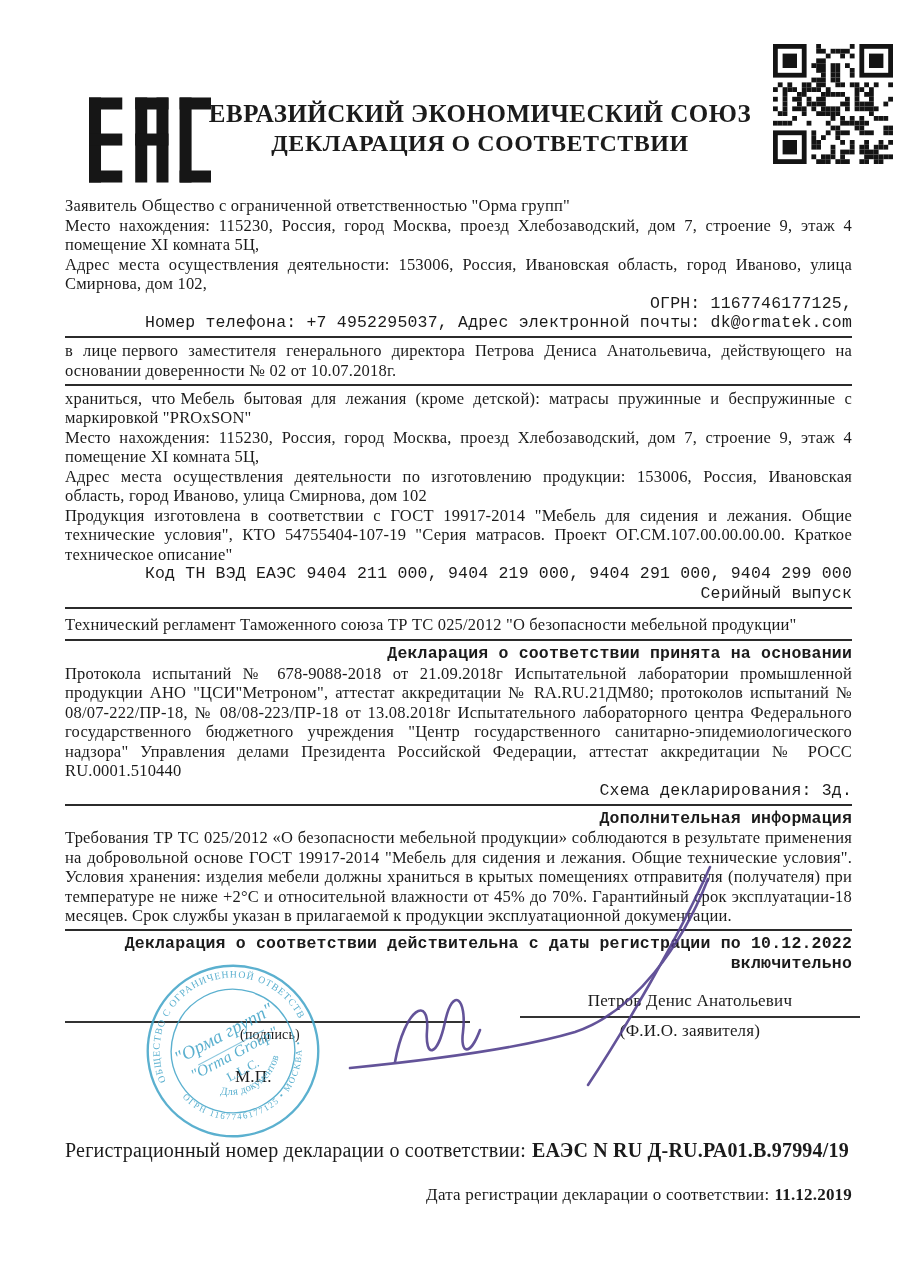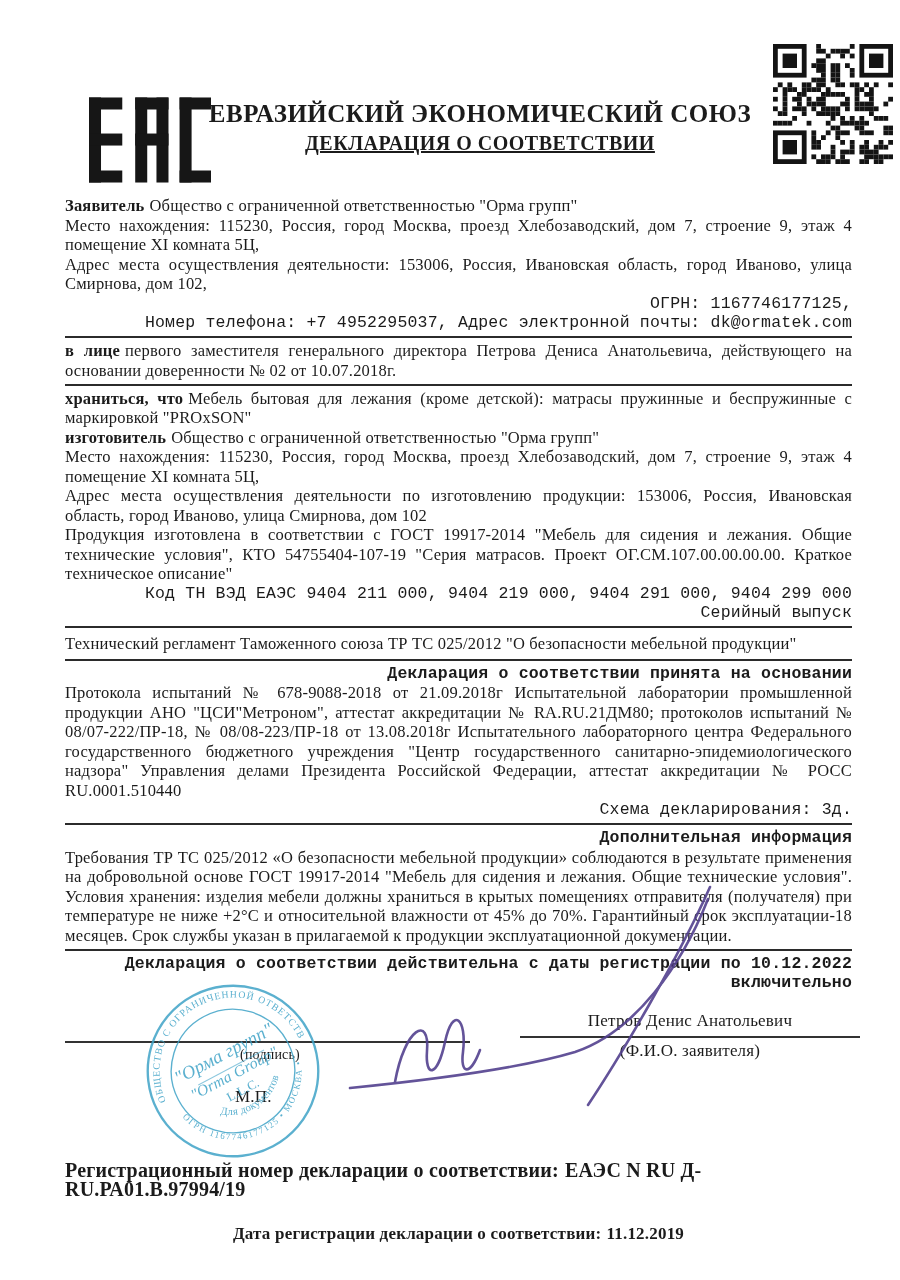--- a/index.html
+++ b/index.html
@@ -8,42 +8,42 @@
     background:#ffffff; overflow:hidden;
     font-family:"Liberation Serif","DejaVu Serif",serif;
     color:#1b1b1b; font-size:16.5px; line-height:19.5px; letter-spacing:.2px;
   }
   .content{position:relative; margin:0 48px 0 65px;}
   
   .hdr{position:relative; height:196px;}
   .eac-logo{position:absolute; left:24px; top:97px; width:122px; height:86px;}
   .titles{position:absolute; left:120px; top:98px; width:590px; text-align:center;}
   .t1{font-weight:bold; font-size:25px; line-height:31px; letter-spacing:.5px;}
-  .t2{font-weight:bold; font-size:20px; line-height:29px; letter-spacing:.5px;text-decoration:underline;}
+  .t2{font-weight:bold; font-size:24px; line-height:29px; letter-spacing:.5px;}
   .qr-wrap{position:absolute; left:708px; top:44px; width:120px; height:120px;}
   
   p{margin:0; text-align:justify;}
   p.nj{text-align:right;font-family:Liberation Mono, monospace;}
-  .lead{font-weight:bold; margin-right:.3em;}
+  .lead{font-weight:normal; margin-right:.3em;}
   .b{font-weight:bold;}
   hr.rule{border:none; border-top:2px solid #2b2b2b; margin:3.5px 0 3px 0;}
   .gap-top{margin-top:6px;}
   .gap-btm{margin-bottom:5px;}
   
   .sig-area{position:relative; height:148px; margin-top:6px;}
   .stamp-svg{position:absolute; left:70px; top:-26px; width:196px; height:196px; opacity:.85; z-index:2;}
   .ink-svg{position:absolute; left:225px; top:-132px; width:430px; height:290px; z-index:3;}
   .sig-line{position:absolute; left:0; top:42px; width:405px; border-top:2px solid #333;}
   .sig-cap{position:absolute; left:95px; top:46px; width:220px; text-align:center; font-size:14px;}
   .fio-name{position:absolute; left:460px; top:12px; width:330px; text-align:center; font-size:17px;}
   .fio-line{position:absolute; left:455px; top:37px; width:340px; border-top:2px solid #333;}
   .fio-cap{position:absolute; left:460px; top:42px; width:330px; text-align:center; font-size:17px;}
   .mp{position:absolute; left:170px; top:88px; font-size:17px;}
   .reg-line{margin-top:14px; text-align:left; font-weight:bold; font-size:20px;}
-  .date-line{margin-top:24px; text-align:center; font-weight:bold; font-size:17px;}
+  .date-line{margin-top:24px; text-align:right; font-weight:bold; font-size:17px;}
 </style>
 </head>
 <body>
 
 <div class="page">
   <div class="content">
 
     <div class="hdr">
       <svg class="eac-logo" viewBox="0 0 132 92" xmlns="http://www.w3.org/2000/svg" fill="#161616">
         <rect x="0" y="0" width="13" height="92"></rect>
@@ -286,21 +286,20 @@
     <p class="nj">Номер телефона: +7 4952295037, Адрес электронной почты: dk@ormatek.com</p>
 
     <hr class="rule">
 
     <p><span class="lead">в лице</span><span>первого заместителя генерального директора Петрова Дениса Анатольевича, действующего на основании доверенности № 02 от 10.07.2018г.</span></p>
 
     <hr class="rule">
 
     <p><span class="lead">храниться, что</span><span>Мебель бытовая для лежания (кроме детской): матрасы пружинные и беспружинные с маркировкой "PROxSON"</span></p>
 
-    <p><span class="lead">изготовитель</span><span>Общество с ограниченной ответственностью "Орма групп"</span></p>
     <p>Место нахождения: 115230, Россия, город Москва, проезд Хлебозаводский, дом 7, строение 9, этаж 4 помещение XI комната 5Ц,</p>
     <p>Адрес места осуществления деятельности по изготовлению продукции: 153006, Россия, Ивановская область, город Иваново, улица Смирнова, дом 102</p>
     <p>Продукция изготовлена в соответствии с ГОСТ 19917-2014 "Мебель для сидения и лежания. Общие технические условия", КТО 54755404-107-19 "Серия матрасов. Проект ОГ.СМ.107.00.00.00.00. Краткое техническое описание"</p>
     <p class="nj">Код ТН ВЭД ЕАЭС 9404 211 000, 9404 219 000, 9404 291 000, 9404 299 000</p>
     <p class="nj">Серийный выпуск</p>
 
     <hr class="rule">
 
     <p class="gap-top gap-btm">Технический регламент Таможенного союза ТР ТС 025/2012 "О безопасности мебельной продукции"</p>
 

